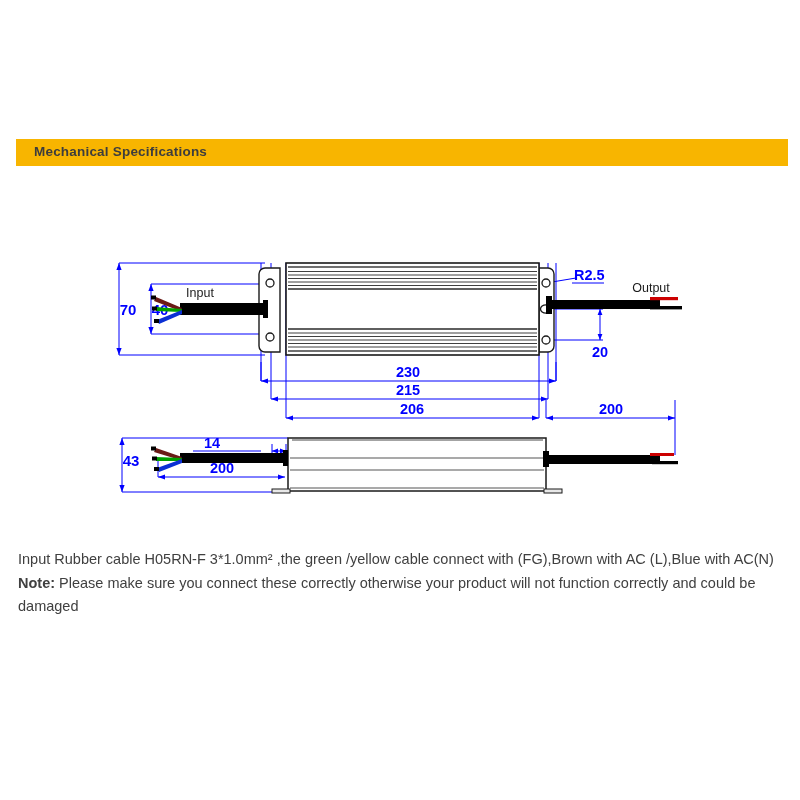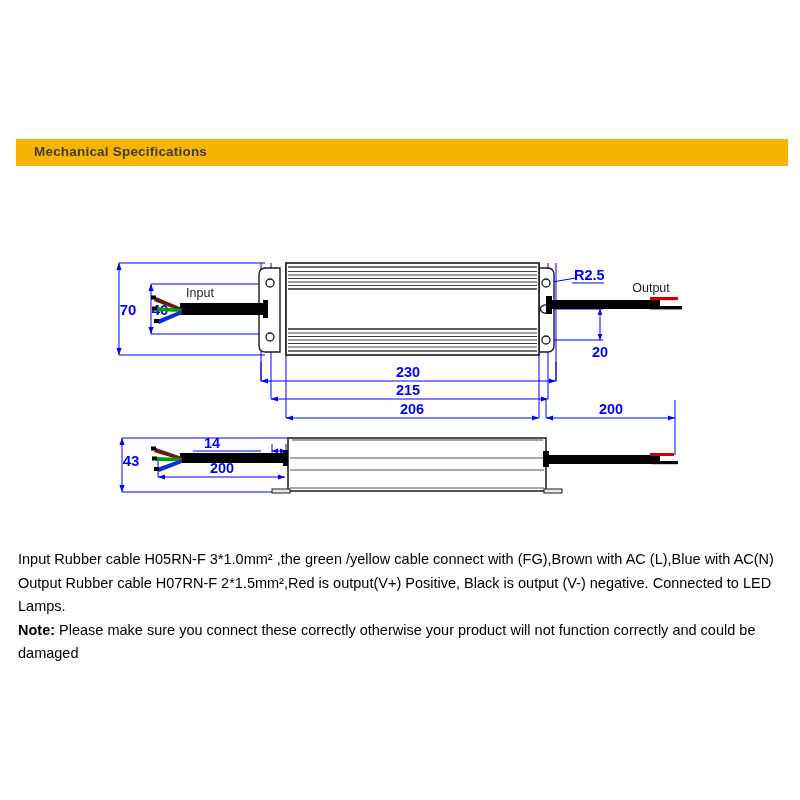--- a/index.html
+++ b/index.html
@@ -50,21 +50,21 @@
     height: 350px;
   }
 
   
   .notes {
     position: absolute;
     left: 18px;
     top: 548px;
     width: 766px;
     font-size: 14.5px;
-    color: #000000;
+    color: #404040;
     line-height: 23px;
   }
   .notes p {
     margin: 0 0 1px 0;
   }
   .note-label {
     font-weight: bold;
   }
 </style>
 </head>
@@ -254,17 +254,16 @@
       <rect x="543" y="281" width="6" height="16" fill="#000000"></rect>
       <rect x="547" y="285" width="113" height="9" fill="#000000"></rect>
       <rect x="650" y="283" width="24" height="3" fill="#cc0000"></rect>
       <rect x="652" y="291" width="26" height="3.2" fill="#000000"></rect>
     </g>
 
   </svg>
 
   <div class="notes">
     <p>Input Rubber cable H05RN-F 3*1.0mm² ,the green /yellow cable connect with (FG),Brown with AC (L),Blue with AC(N)</p>
-    <p>Output Rubber cable H07RN-F 2*1.5mm²,Red is output(V+) Positive, Black is output (V-) negative. Connected to LED Lamps.</p>
     <p><span class="note-label">Note:</span><span> Please make sure you connect these correctly otherwise your product will not function correctly and could be damaged</span></p>
   </div>
 
 </div>
 
 </body></html>

